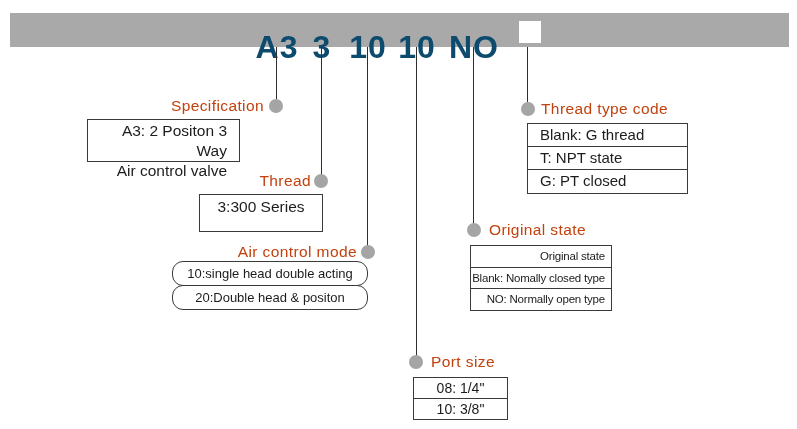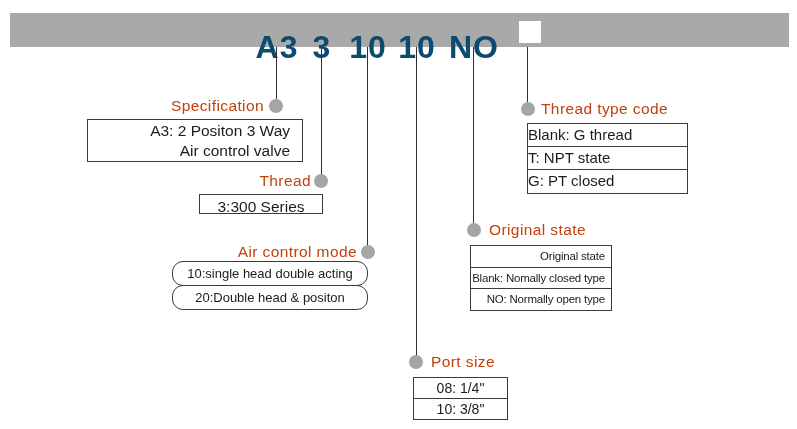--- a/index.html
+++ b/index.html
@@ -60,36 +60,36 @@
   .box, .stack .row {
     border: 1.4px solid #3a3a3a;
     background: #ffffff;
     box-sizing: border-box;
   }
   .box { position: absolute; }
   .stack { position: absolute; }
   .stack .row { margin-top: -1.4px; }
   .stack .row:first-child { margin-top: 0; }
   .spec-box {
-    left: 87px; top: 119px; width: 216px; height: 43px;
+    left: 87px; top: 119px; width: 153px; height: 43px;
     text-align: right; padding: 1px 12px 0 0;
     font-size: 15.5px; line-height: 20px;
   }
   .series-box {
-    left: 199px; top: 194px; width: 124px; height: 20px;
+    left: 199px; top: 194px; width: 124px; height: 38px;
     text-align: center; font-size: 15.5px; line-height: 24px;
   }
   .air-stack { left: 172px; top: 261px; width: 196px; }
   .air-stack .row { height: 25px; line-height: 23px; text-align: center; font-size: 13px; border-radius: 11px; }
   .port-stack { left: 413px; top: 377px; width: 95px; }
   .port-stack .row { height: 22px; line-height: 20px; text-align: center; font-size: 14px; }
   .orig-stack { left: 470px; top: 245px; width: 142px; }
   .orig-stack .row { height: 23px; line-height: 21px; text-align: right; padding-right: 6px; font-size: 11.5px; letter-spacing: -0.2px; }
   .thread-stack { left: 527px; top: 123px; width: 161px; }
-  .thread-stack .row { height: 24.5px; line-height: 22px; text-align: left; font-size: 15px; }
+  .thread-stack .row { height: 24.5px; line-height: 22px; text-align: left; padding-left: 12px; font-size: 15px; }
 </style>
 </head>
 <body>
 
 <div class="canvas">
 
   <div class="code-bar">
     <span class="code-seg" style="left:267px">A3</span>
     <span class="code-seg" style="left:312px">3</span>
     <span class="code-seg" style="left:358px">10</span>

